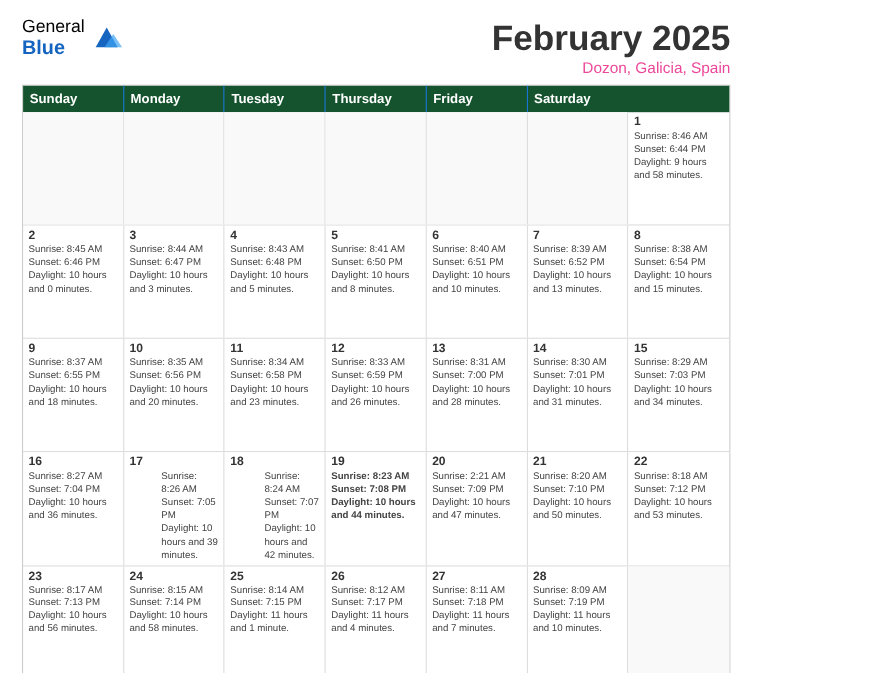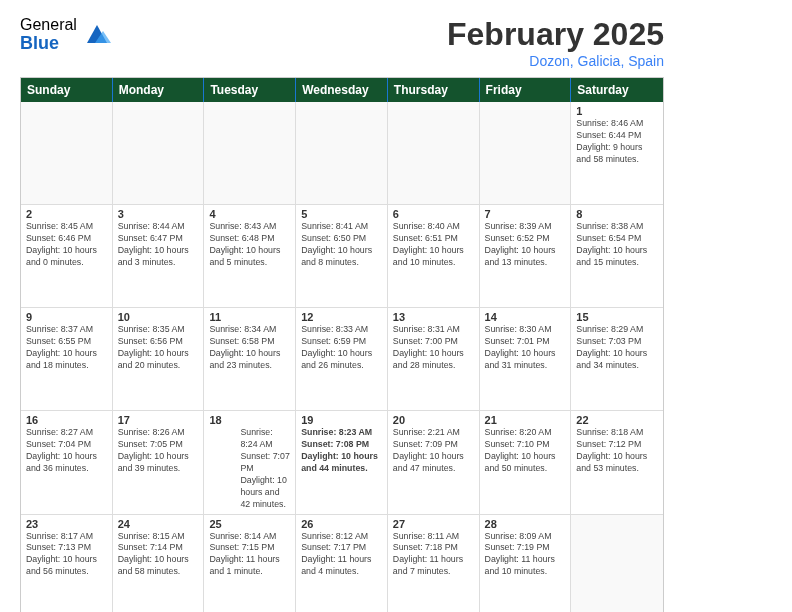--- a/index.html
+++ b/index.html
@@ -46,21 +46,21 @@
     .title-block {
       text-align: right;
     }
     .title-month {
       font-size: 32px;
       font-weight: bold;
       color: #333;
     }
     .title-location {
       font-size: 14px;
-      color: #3b82f6;
+      color: #ec4899;
     }
     .calendar {
       flex: 1;
       display: flex;
       flex-direction: column;
       border: 1px solid #ccc;
     }
     .cal-header {
       display: grid;
       grid-template-columns: repeat(7, 1fr);
@@ -132,21 +132,20 @@
       <div class="title-month">February 2025</div>
       <div class="title-location">Dozon, Galicia, Spain</div>
     </div>
   </div>
 
   <div class="calendar">
     <div class="cal-header">
     <div class="cal-header-cell">Sunday</div>
         <div class="cal-header-cell">Monday</div>
         <div class="cal-header-cell">Tuesday</div>
-        <div class="cal-header-cell">Wednesday</div>
         <div class="cal-header-cell">Thursday</div>
         <div class="cal-header-cell">Friday</div>
         <div class="cal-header-cell">Saturday</div>
       </div>
     <div class="cal-body">
     <div class="cal-row">
           <div class="cal-cell empty"></div>
           <div class="cal-cell empty"></div>
           <div class="cal-cell empty"></div>
           <div class="cal-cell empty"></div>
@@ -249,21 +248,21 @@
         </div>
         <div class="cal-row">
           <div class="cal-cell">
             <div class="day-number">16</div>
             <div class="day-info" style="white-space: pre-line;">Sunrise: 8:27 AM
 Sunset: 7:04 PM
 Daylight: 10 hours and 36 minutes.</div>
           </div>
           <div class="cal-cell">
             <div class="day-number">17</div>
-            <div class="day-info" style="white-space: pre-line;">Sunrise: 8:26 AM
+            <div class="day-info" style="white-space: pre-line; margin-left: 29px;">Sunrise: 8:26 AM
 Sunset: 7:05 PM
 Daylight: 10 hours and 39 minutes.</div>
           </div>
           <div class="cal-cell">
             <div class="day-number">18</div>
             <div class="day-info" style="white-space: pre-line; margin-left: 31px;">Sunrise: 8:24 AM
 Sunset: 7:07 PM
 Daylight: 10 hours and 42 minutes.</div>
           </div>
           <div class="cal-cell">

